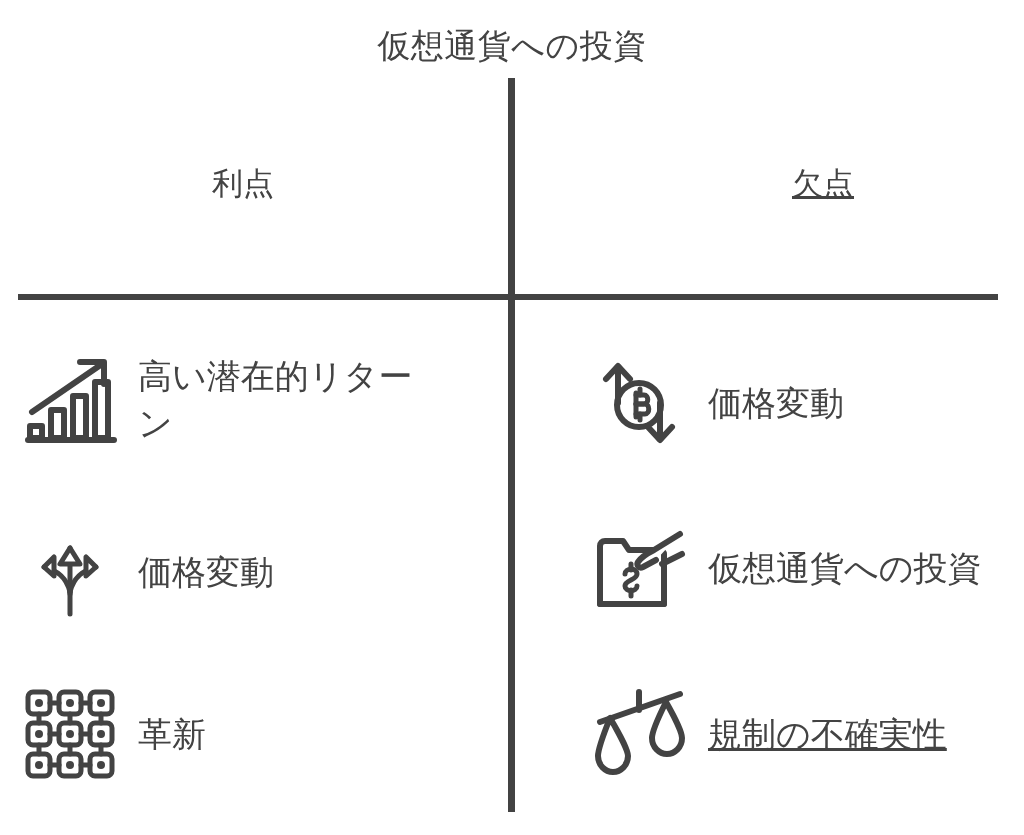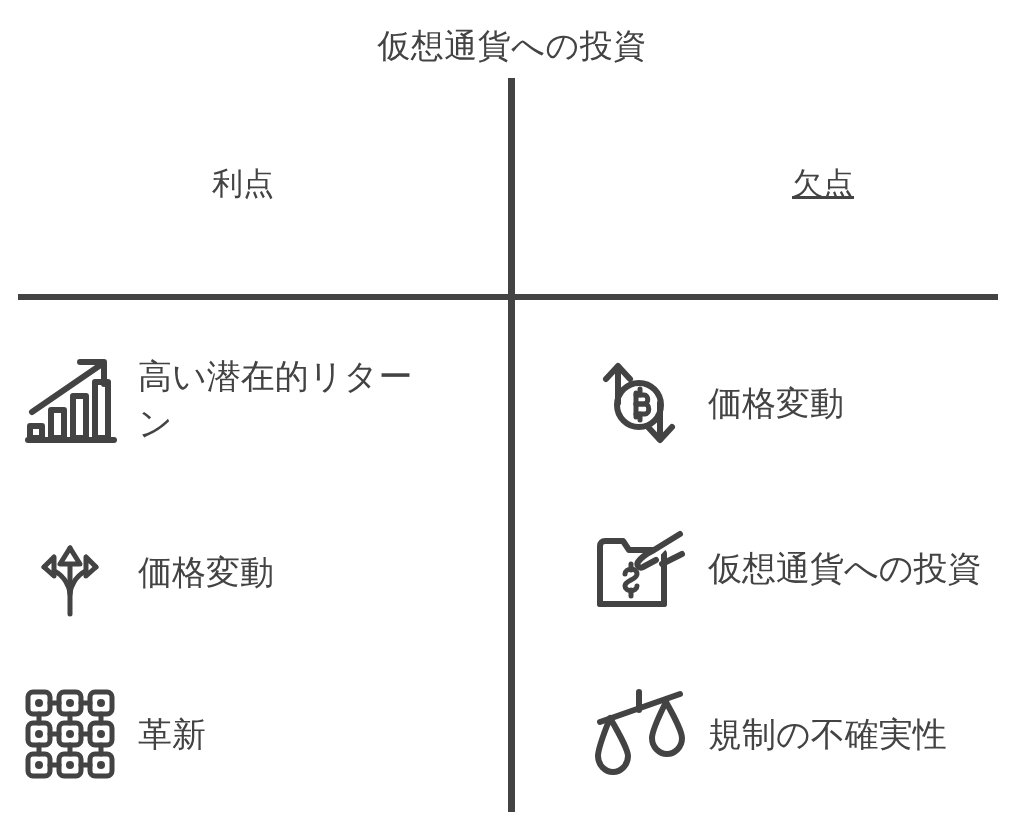--- a/index.html
+++ b/index.html
@@ -103,21 +103,21 @@
 
   .pros-item { left: 22px; width: 440px; }
   .cons-item { left: 592px; width: 432px; }
 
   #pros-item-0 { top: 352px; }
   #pros-item-1 { top: 524px; }
   #pros-item-2 { top: 686px; }
 
   #cons-item-0 { top: 355px; align-items: center; }
   #cons-item-1 { top: 520px; }
-  #cons-item-2 { top: 686px; }
+  #cons-item-2 { top: 686px; text-decoration: underline; }
 
   #pros-item-0 .label { width: 290px; }
   #cons-item-1 .label { width: 290px; }
 </style>
 </head>
 <body>
 
 <div class="canvas">
 
   <div id="chart-title">仮想通貨への投資</div>

